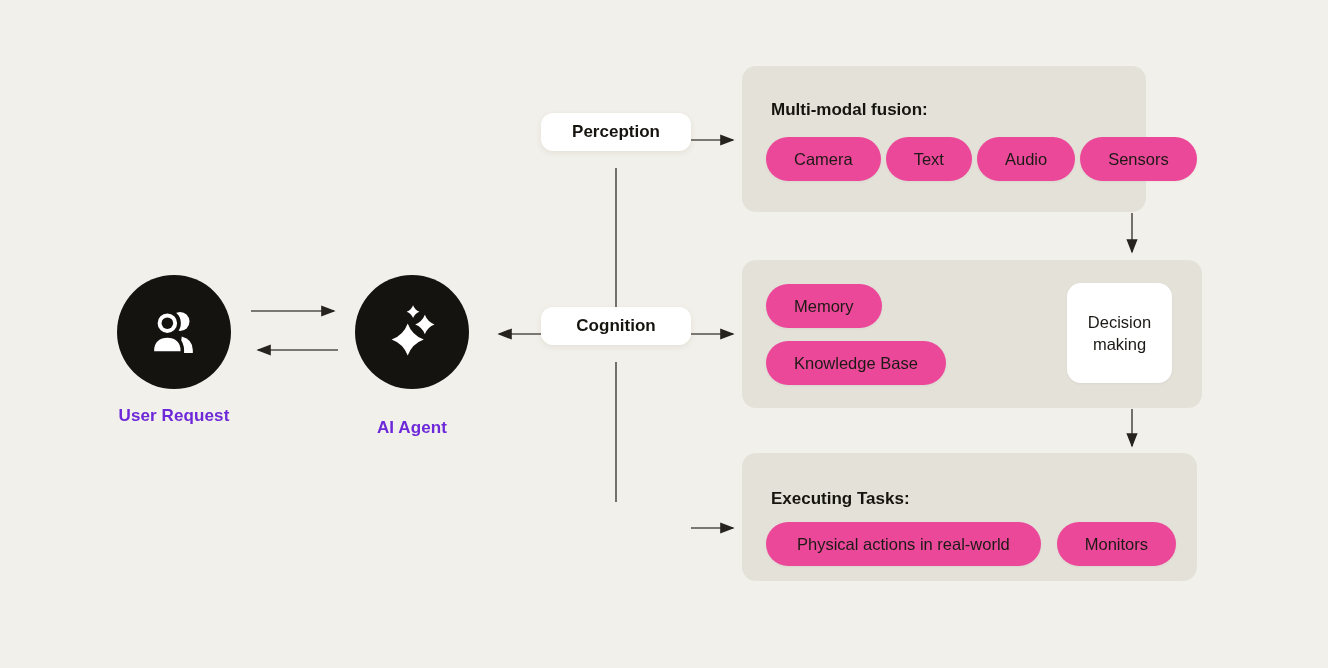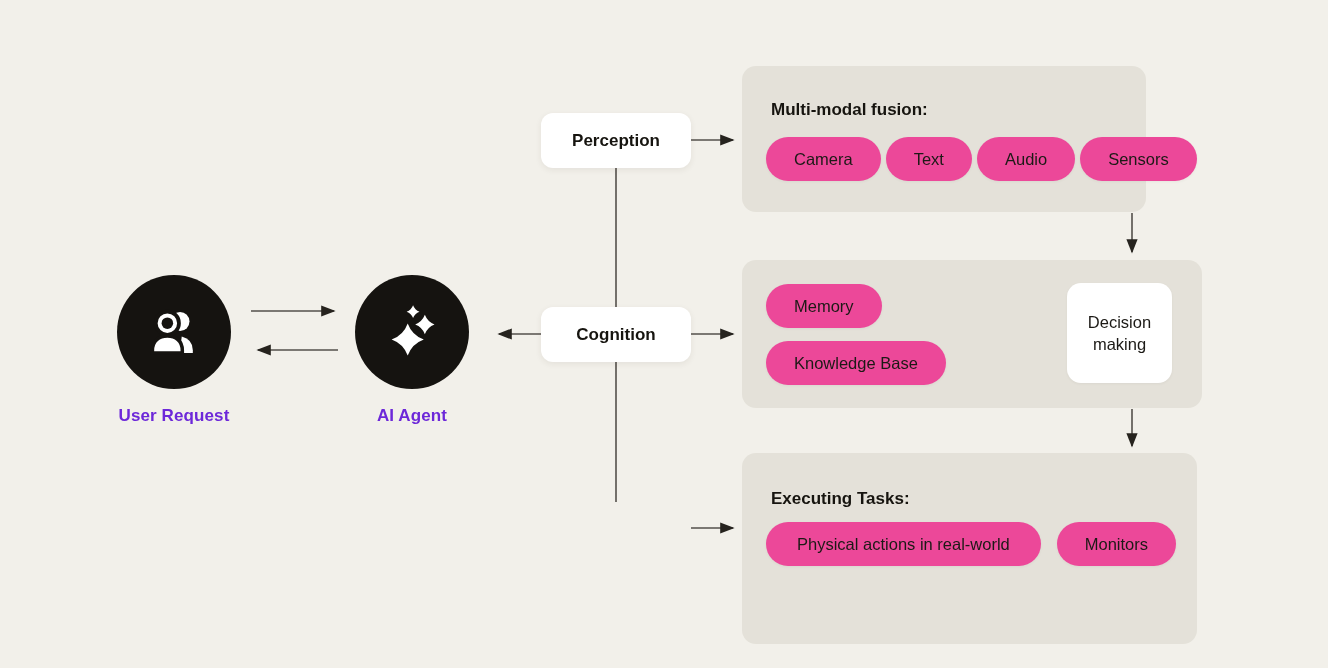--- a/index.html
+++ b/index.html
@@ -13,21 +13,21 @@
 
   .circle-node{
     position:absolute;width:114px;height:114px;border-radius:50%;
     background:#151310;display:flex;align-items:center;justify-content:center;
   }
   .actor-label{
     position:absolute;width:180px;text-align:center;
     font-size:17px;font-weight:700;letter-spacing:.1px;color:#6d28d9;
   }
   .stage-box{
-    position:absolute;left:541px;width:150px;height:55px;background:#ffffff;
+    position:absolute;left:541px;width:150px;height:38px;background:#ffffff;
     border-radius:12px;display:flex;align-items:center;justify-content:center;
     font-size:17px;font-weight:700;color:#16140f;
     box-shadow:0 2px 6px rgba(60,52,38,.08);
   }
   .panel{
     position:absolute;left:742px;background:#e4e1d9;border-radius:14px;
   }
   .panel-heading{
     position:absolute;left:29px;font-size:17px;font-weight:700;color:#16140f;white-space:nowrap;
   }
@@ -81,21 +81,21 @@
   </div>
   <div class="actor-label" style="left:84px;top:406px;">User Request</div>
 
   <div class="circle-node" style="left:355px;top:275px;">
     <svg class="icon-svg" width="60" height="60" viewBox="0 0 56 56">
       <path d="M24 20 Q28 31 39 35 Q28 39 24 50 Q20 39 9 35 Q20 31 24 20 Z" fill="#ffffff"></path>
       <path d="M40 12 Q42.5 18.5 49 21 Q42.5 23.5 40 30 Q37.5 23.5 31 21 Q37.5 18.5 40 12 Z" fill="#ffffff"></path>
       <path d="M29 3 Q30.6 7.4 35 9 Q30.6 10.6 29 15 Q27.4 10.6 23 9 Q27.4 7.4 29 3 Z" fill="#ffffff"></path>
     </svg>
   </div>
-  <div class="actor-label" style="left:322px;top:406px;">AI Agent</div>
+  <div class="actor-label" style="left:322px;top:418px;">AI Agent</div>
 
   <div class="stage-box" style="top:113px;">
     <span>Perception</span>
   </div>
   <div class="stage-box" style="top:307px;">
     <span>Cognition</span>
   </div>
 
   <div class="panel" style="top:66px;width:404px;height:146px;">
     <div class="panel-heading" style="top:102px;margin:0;top:34px;">Multi-modal fusion:</div>
@@ -108,21 +108,21 @@
   </div>
 
   <div class="panel" style="top:260px;width:460px;height:148px;">
     <div class="pill" style="position:absolute;left:24px;top:24px;">Memory</div>
     <div class="pill" style="position:absolute;left:24px;top:81px;">Knowledge Base</div>
     <div class="decision-box">
       <span>Decision making</span>
     </div>
   </div>
 
-  <div class="panel" style="top:453px;width:455px;height:191px;">
+  <div class="panel" style="top:453px;width:455px;height:128px;">
     <div class="panel-heading" style="top:36px;">Executing Tasks:</div>
     <div class="pill-row" style="left:24px;top:69px;gap:16px;">
       <div class="pill wide">Physical actions in real-world</div>
       <div class="pill">Monitors</div>
     </div>
   </div>
 
 </div>
 
 </body></html>

